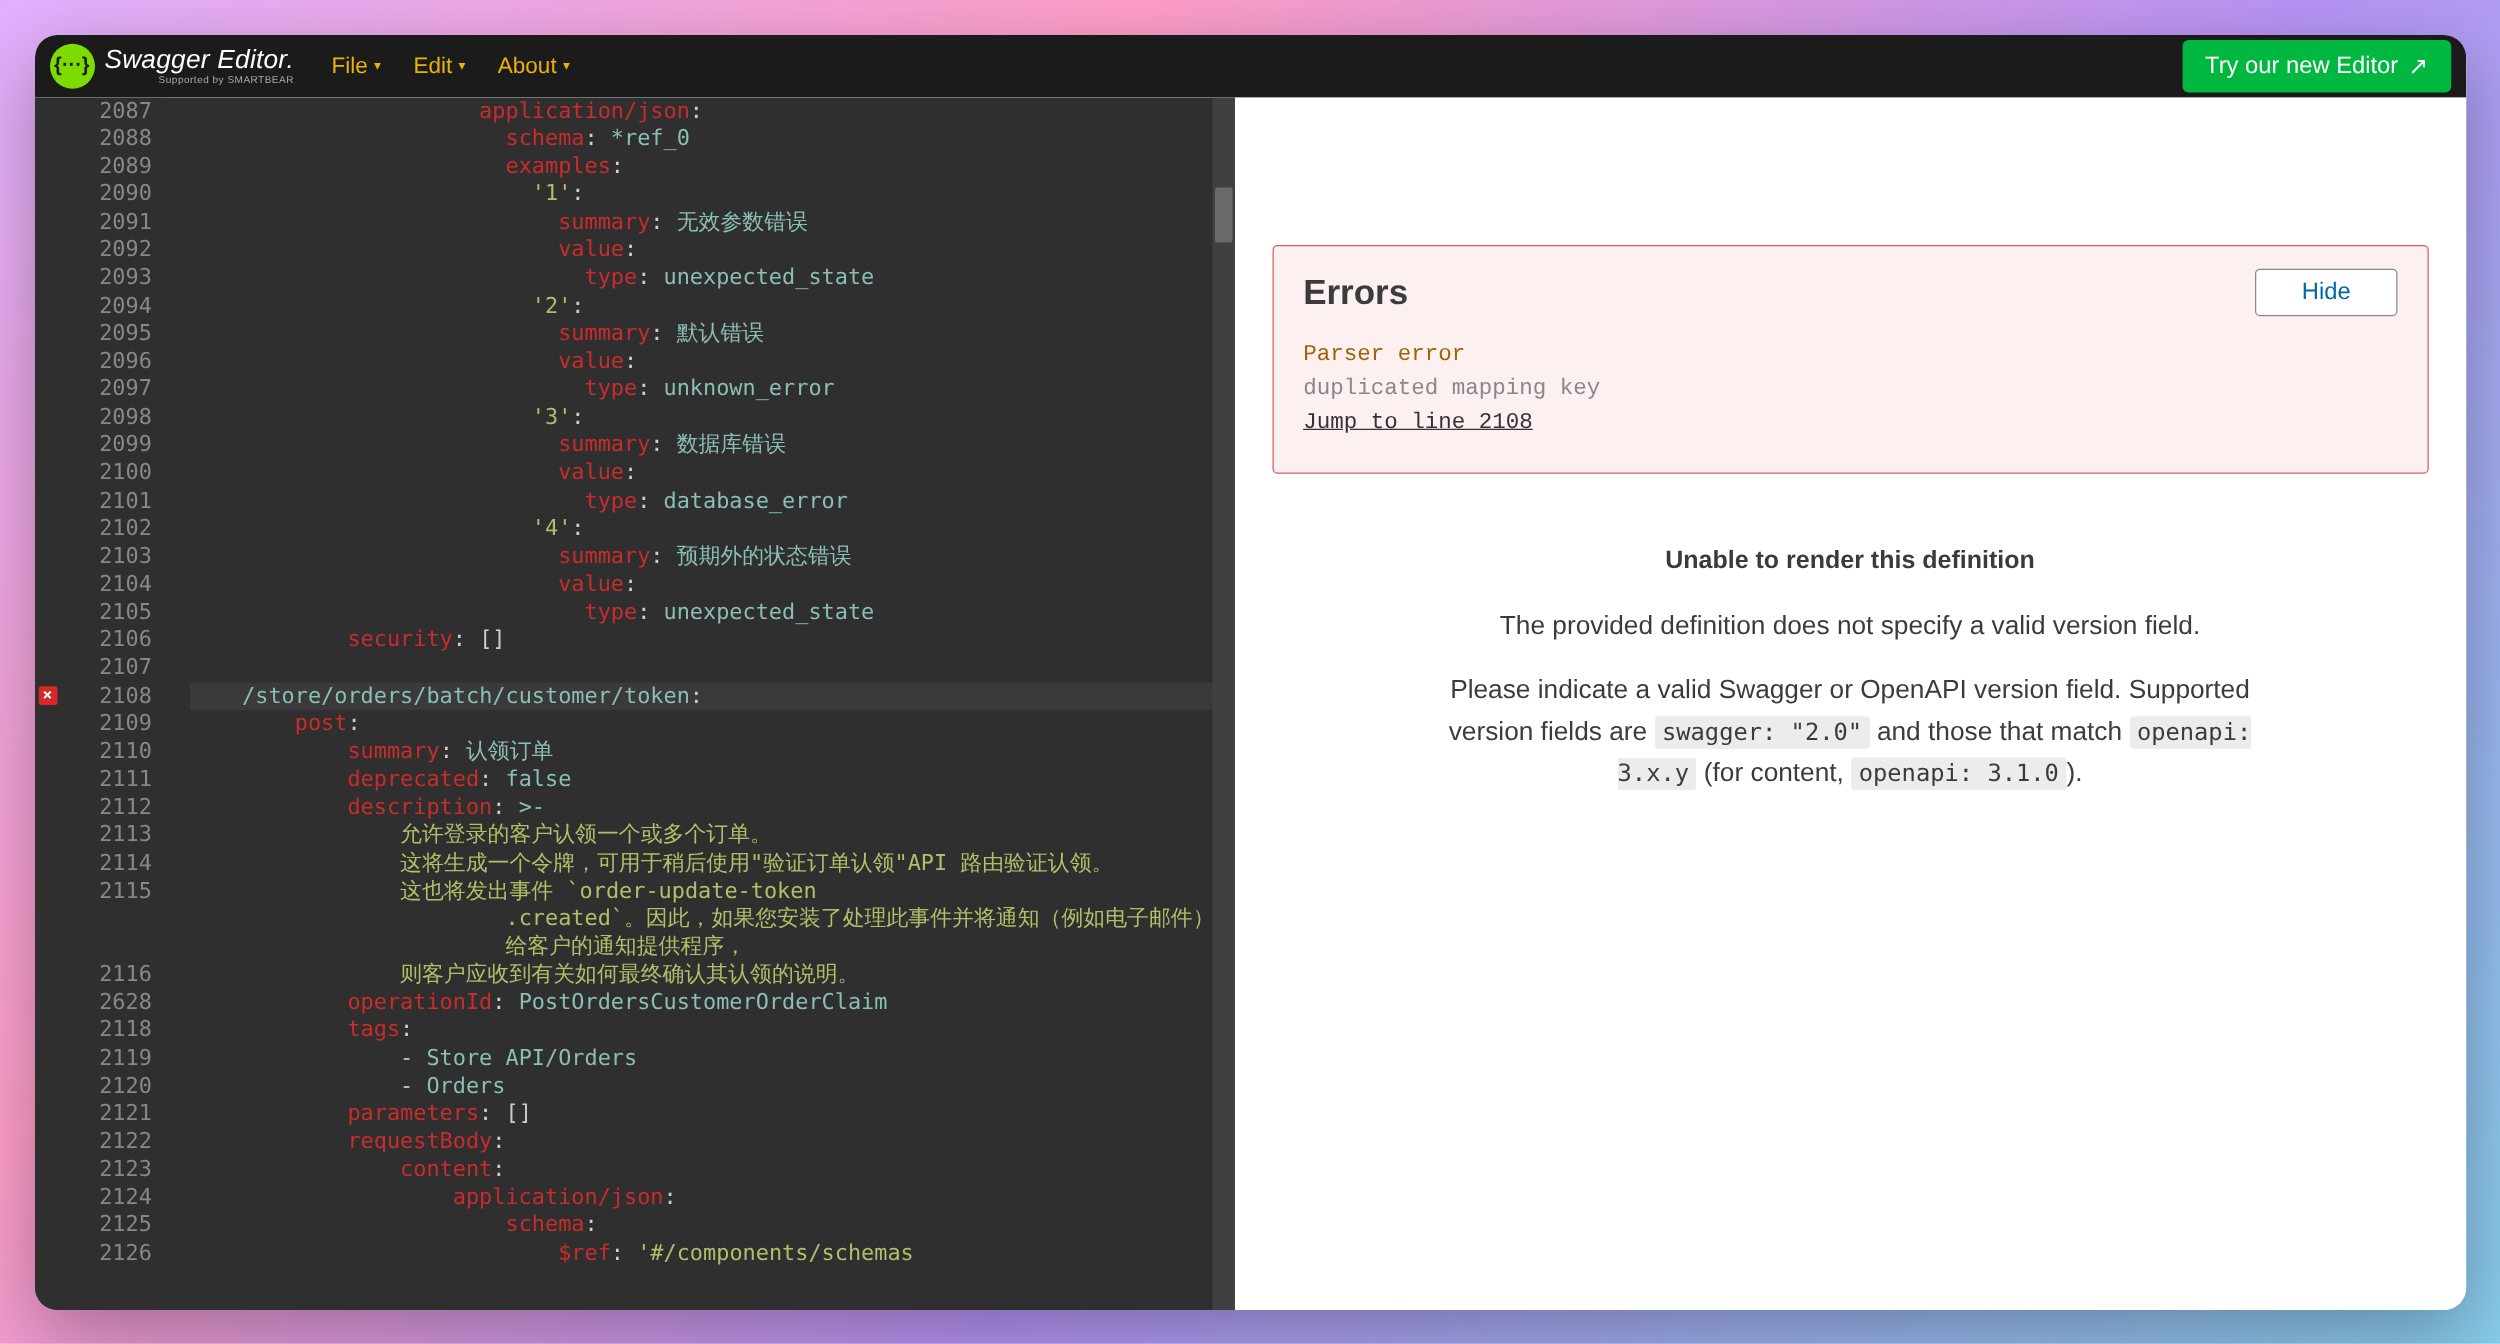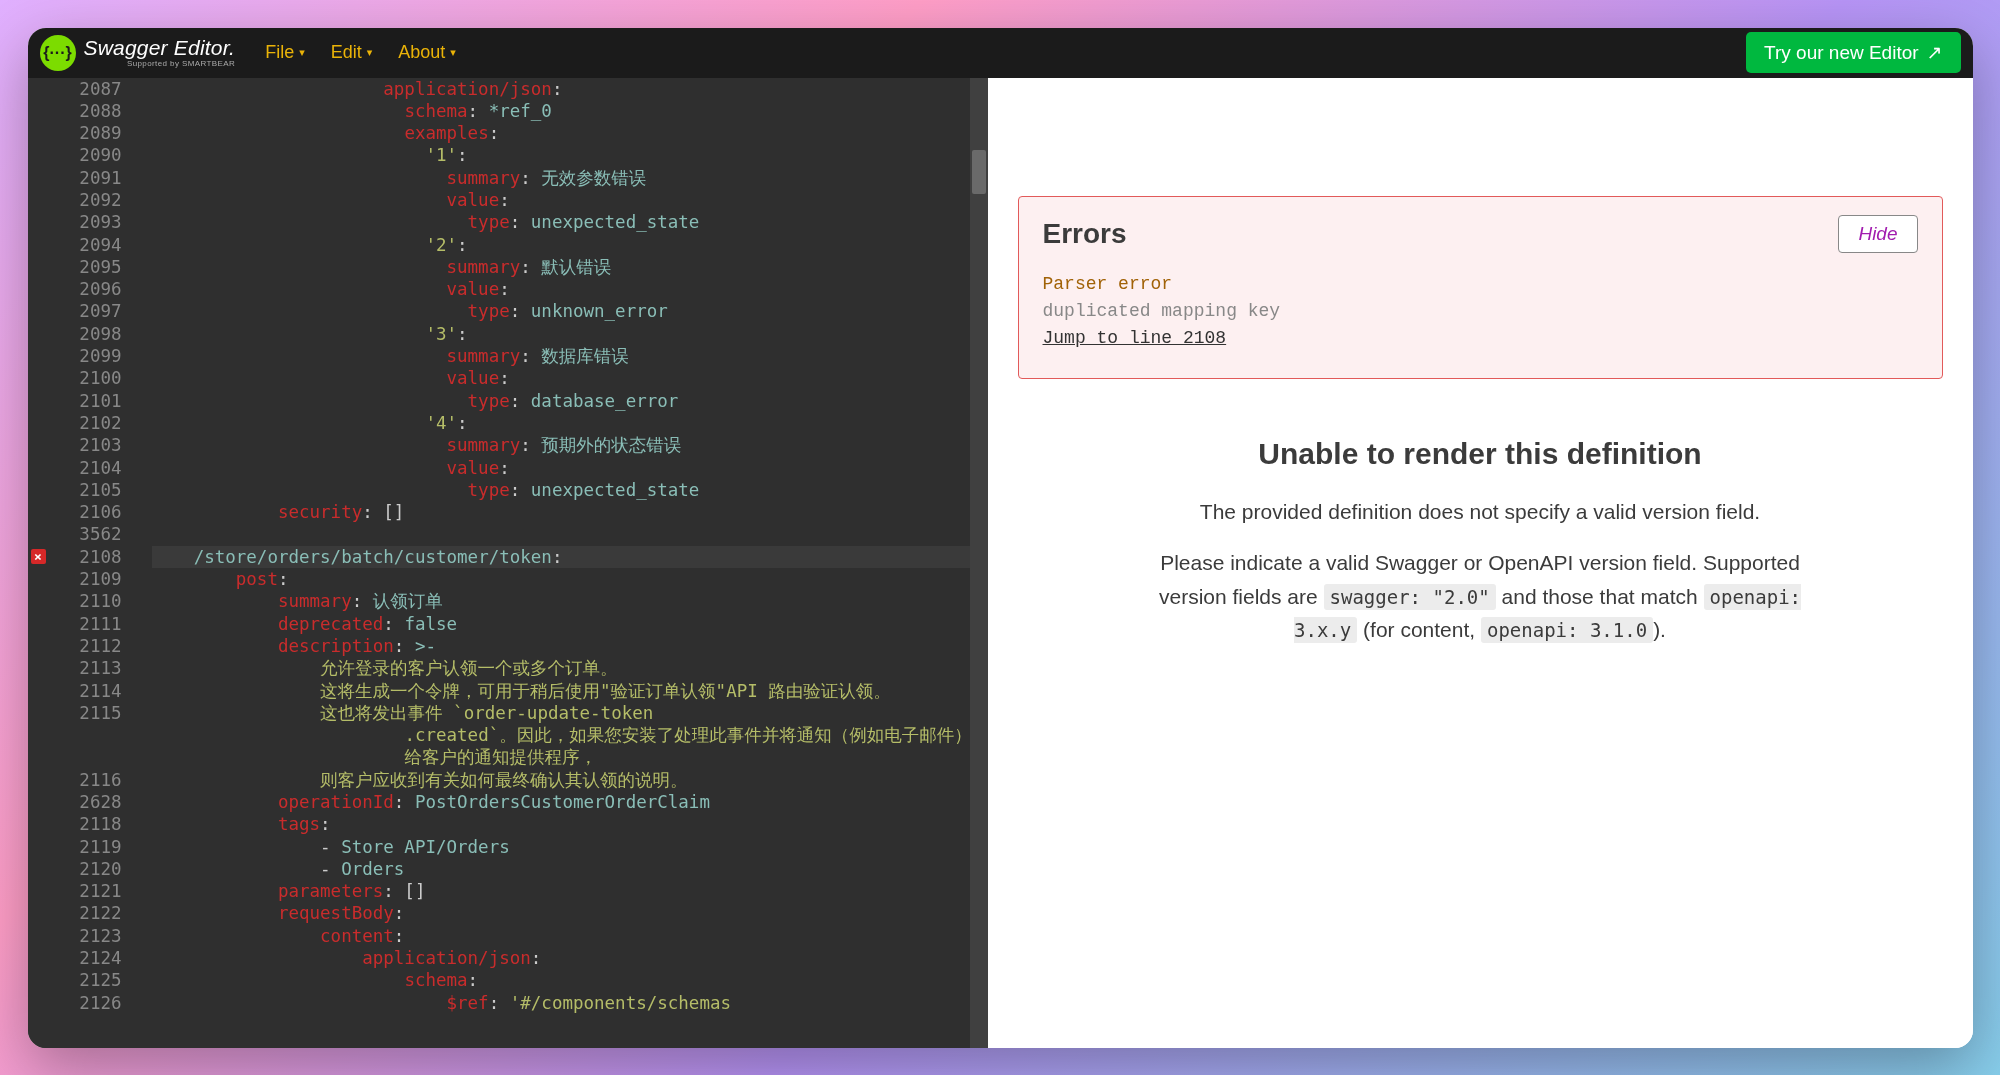--- a/index.html
+++ b/index.html
@@ -118,27 +118,27 @@
 }
 .errors-box {
   border: 1.5px solid #e25a5a;
   background: #fdf0f1;
   border-radius: 4px;
   padding: 18px 24px 26px;
   margin-top: 92px;
 }
 .errors-head { display: flex; justify-content: space-between; align-items: center; margin-bottom: 18px; }
 .errors-title { font-size: 28px; font-weight: 700; color: #3b3b3b; }
-.hide-btn { background: #fff; border: 1.5px solid #888; padding: 7px 19px; font-size: 19px; border-radius: 4px; cursor: pointer; color: #a21caf; font-style: italic; }
+.hide-btn { background: #fff; border: 1.5px solid #888; padding: 7px 36px; font-size: 19px; border-radius: 4px; cursor: pointer; color: #0369a1; }
 .err-item { font-family: "Courier New", monospace; font-size: 18px; line-height: 1.5; }
 .err-type { color: #a16207; }
 .err-msg { color: #888; }
 .err-jump { color: #333; text-decoration: underline; cursor: pointer; }
 .render-msg { text-align: center; margin-top: 58px; }
-.render-title { font-size: 30px; font-weight: 700; color: #3b3b3b; margin-bottom: 24px; }
+.render-title { font-size: 20px; font-weight: 700; color: #3b3b3b; margin-bottom: 24px; }
 .render-body { font-size: 21px; color: #3b3b3b; line-height: 1.6; max-width: 680px; margin: 16px auto; }
 .render-body p { margin-bottom: 18px; }
 .code-pill { background: #ececec; border-radius: 3px; padding: 2px 6px; font-family: Consolas, monospace; font-size: 19px; }
 </style>
 </head>
 <body>
 
 <div class="window">
   <div class="topbar">
     <div class="logo-badge">{···}</div>
@@ -174,21 +174,21 @@
           <div class="gutter-line">2097</div>
           <div class="gutter-line">2098</div>
           <div class="gutter-line">2099</div>
           <div class="gutter-line">2100</div>
           <div class="gutter-line">2101</div>
           <div class="gutter-line">2102</div>
           <div class="gutter-line">2103</div>
           <div class="gutter-line">2104</div>
           <div class="gutter-line">2105</div>
           <div class="gutter-line">2106</div>
-          <div class="gutter-line">3562</div>
+          <div class="gutter-line">2107</div>
           <div class="gutter-line error">2108</div>
           <div class="gutter-line">2109</div>
           <div class="gutter-line">2110</div>
           <div class="gutter-line">2111</div>
           <div class="gutter-line">2112</div>
           <div class="gutter-line">2113</div>
           <div class="gutter-line">2114</div>
           <div class="gutter-line">2115</div>
           <div class="gutter-line"></div>
           <div class="gutter-line"></div>

